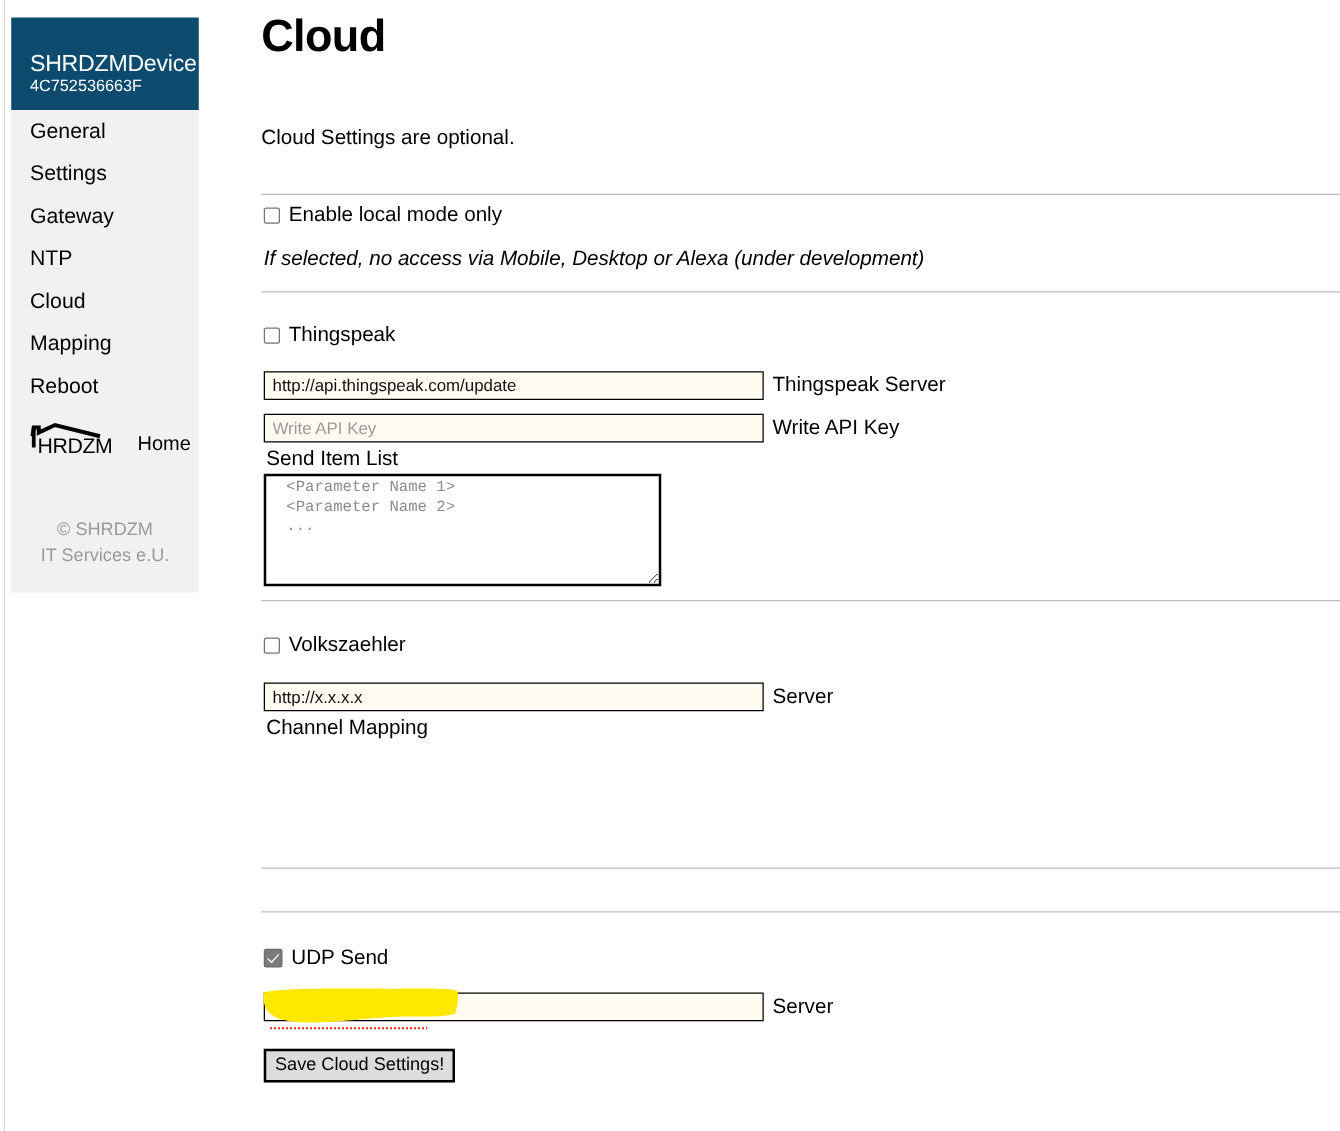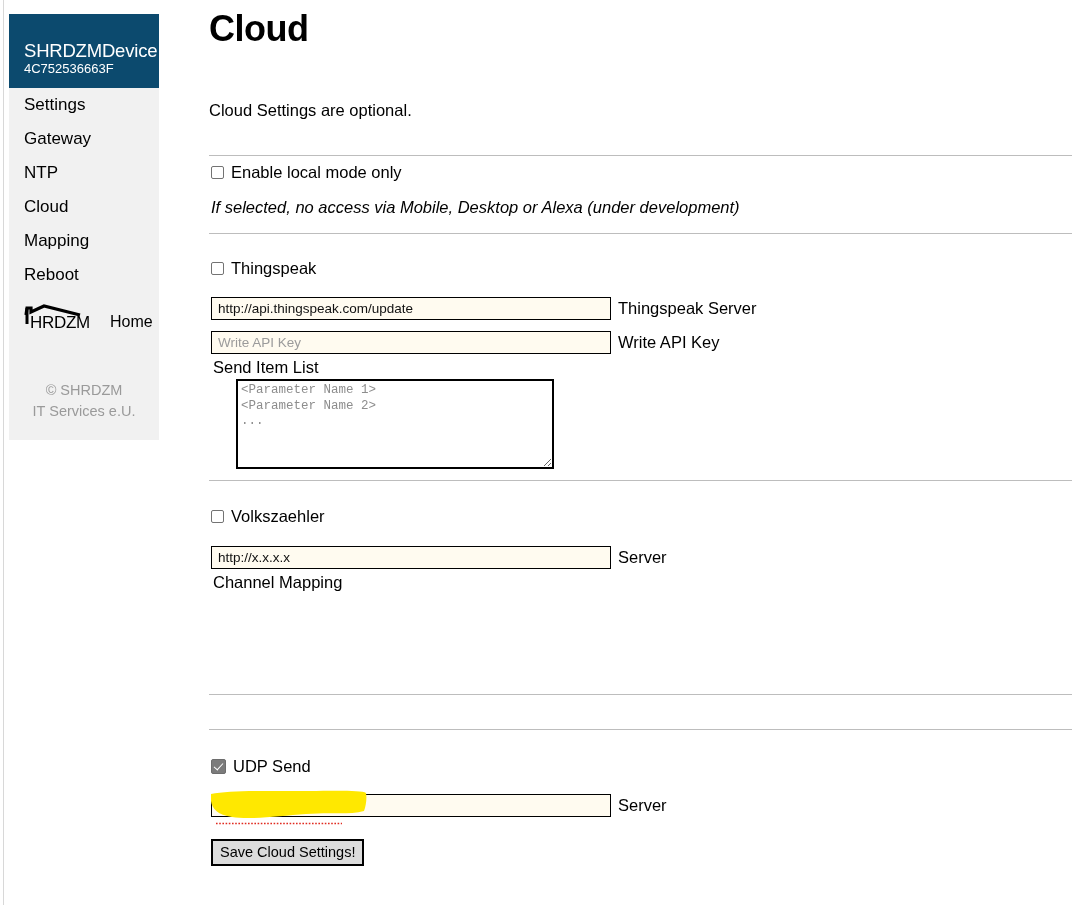--- a/index.html
+++ b/index.html
@@ -175,25 +175,24 @@
     display: block;
   }
   textarea.ta {
     box-sizing: border-box;
     border: 2px solid #000000;
     background: #ffffff;
     font-family: "Liberation Mono", monospace;
     font-size: 12.5px;
     color: #111111;
     line-height: 1.25;
-    padding: 2px 3px;
+    padding: 2px 16px;
     resize: both;
     outline: none;
     overflow: hidden;
-    margin-left: 25px;
   }
   textarea.ta::placeholder { color: #8d8d8d; }
   .ta-small { width: 318px; height: 90px; }
   .ta-wide  { width: 755px; height: 88px; }
 
   .save-btn {
     font-family: "Liberation Sans", sans-serif;
     font-size: 14.5px;
     color: #000000;
     background: #dcdcdc;
@@ -217,20 +216,21 @@
 
 <div class="page-border-left"></div>
 
 <div class="sidebar">
 
   <div class="device-header">
     <div class="device-name">SHRDZMDevice</div>
     <div class="device-id">4C752536663F</div>
   </div>
 
+  <a class="nav-item" href="#">General</a>
   <a class="nav-item" href="#">Settings</a>
   <a class="nav-item" href="#">Gateway</a>
   <a class="nav-item" href="#">NTP</a>
   <a class="nav-item" href="#">Cloud</a>
   <a class="nav-item" href="#">Mapping</a>
   <a class="nav-item" href="#">Reboot</a>
 
   <div class="logo-row">
     <span class="logo-mark">
       <svg width="70" height="28" viewBox="0 0 70 28">

